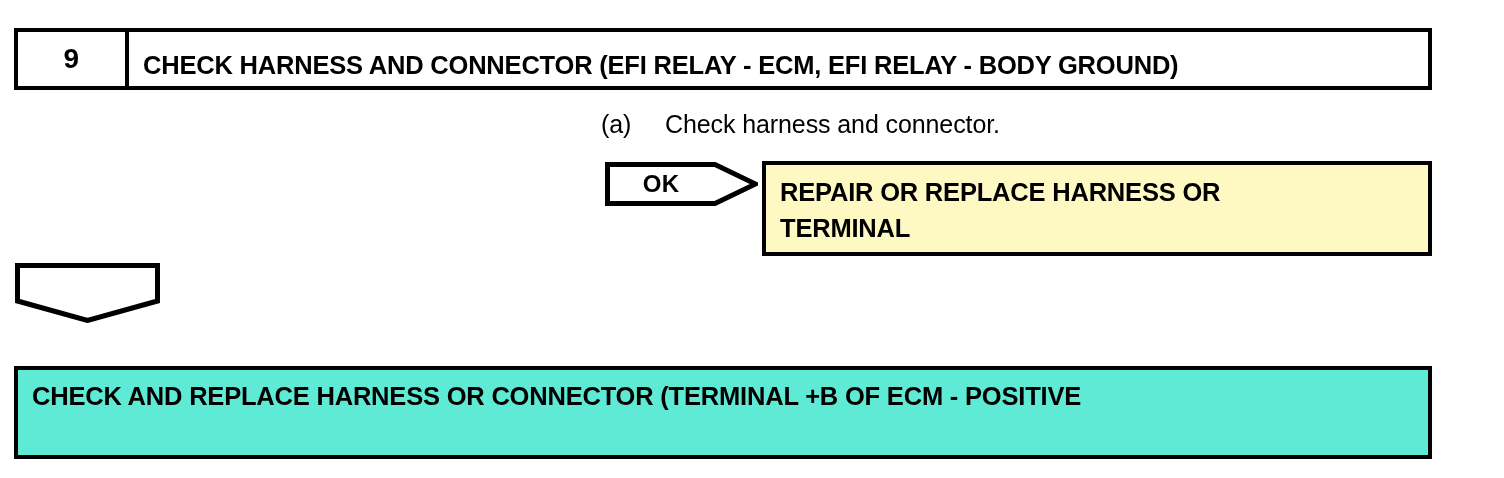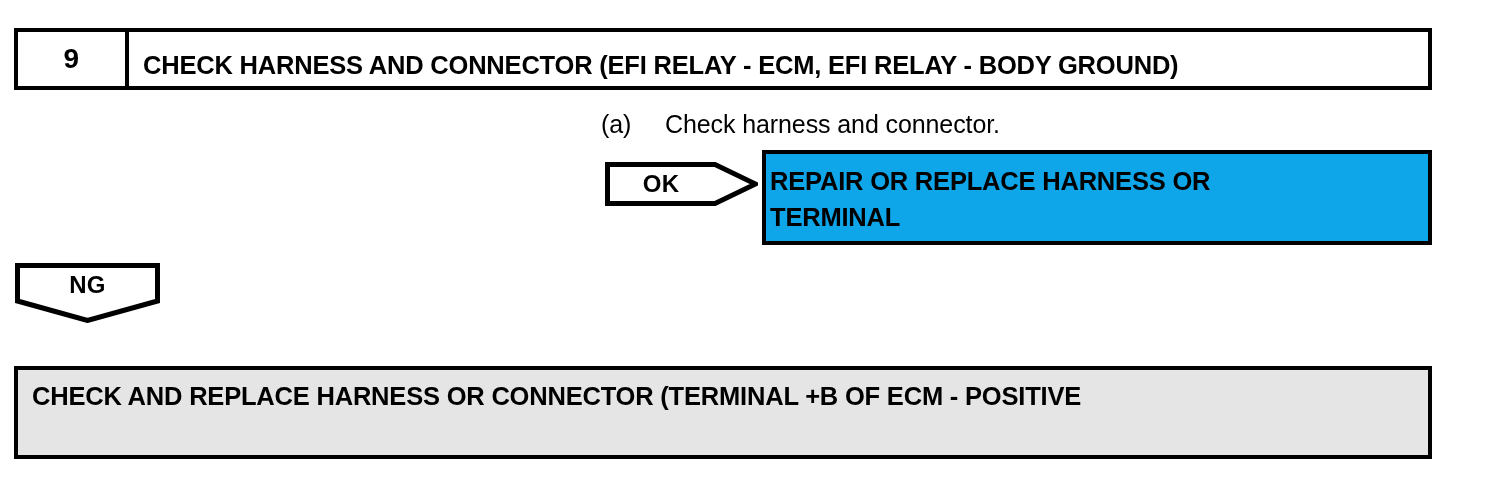--- a/index.html
+++ b/index.html
@@ -99,27 +99,27 @@
     font-weight: bold;
     font-size: 24px;
     letter-spacing: 0.3px;
     pointer-events: none;
   }
 
   
   .result-box {
     position: absolute;
     left: 762px;
-    top: 150px;
+    top: 161px;
     width: 670px;
     height: 95px;
     box-sizing: border-box;
     border: 4px solid #000;
-    background: #0ea5e9;
-    padding: 9px 0 0 4px;
+    background: #fef9c3;
+    padding: 9px 0 0 14px;
   }
   .result-box-line {
     font-weight: bold;
     font-size: 25.5px;
     line-height: 36px;
     letter-spacing: -0.2px;
     white-space: nowrap;
   }
 
   
@@ -152,21 +152,21 @@
 
   
   .final-box {
     position: absolute;
     left: 14px;
     top: 366px;
     width: 1418px;
     height: 93px;
     box-sizing: border-box;
     border: 4px solid #000;
-    background: #e5e5e5;
+    background: #5eead4;
     padding: 8px 0 0 14px;
   }
   .final-box-line {
     font-weight: bold;
     font-size: 25.5px;
     line-height: 37px;
     letter-spacing: -0.2px;
     white-space: nowrap;
   }
 </style>
@@ -194,20 +194,19 @@
 
   <div class="result-box">
     <div class="result-box-line">REPAIR OR REPLACE HARNESS OR</div>
     <div class="result-box-line">TERMINAL</div>
   </div>
 
   <div class="ng-arrow">
     <svg viewBox="0 0 145 60" xmlns="http://www.w3.org/2000/svg">
       <polygon points="2.5,2.5 142.5,2.5 142.5,38 72.5,57.5 2.5,38" fill="#ffffff" stroke="#000000" stroke-width="5" stroke-linejoin="miter"></polygon>
     </svg>
-    <div class="ng-arrow-label">NG</div>
   </div>
 
   <div class="final-box">
     <div class="final-box-line">CHECK AND REPLACE HARNESS OR CONNECTOR (TERMINAL +B OF ECM - POSITIVE</div>
   </div>
 
 </div>
 
 </body></html>

